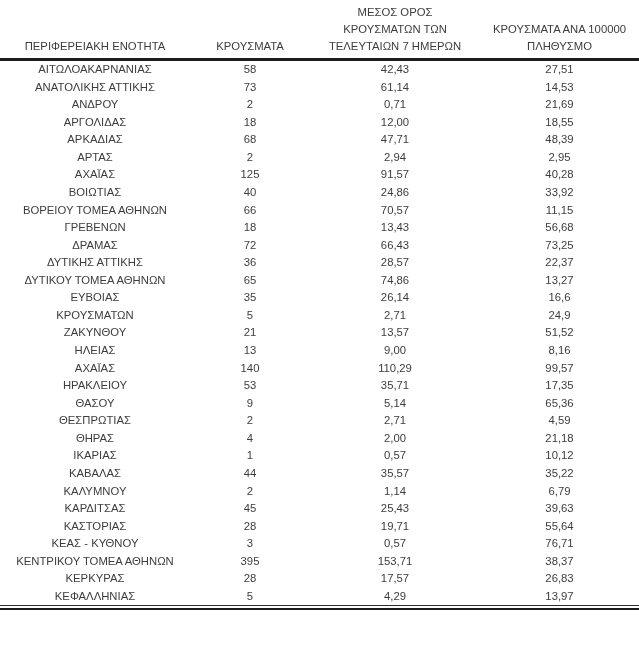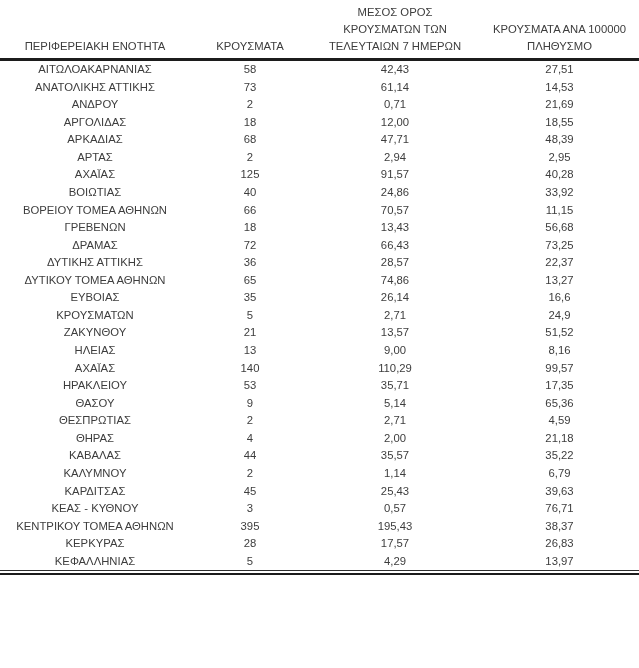--- a/index.html
+++ b/index.html
@@ -200,47 +200,59 @@
           <td>2,71</td>
           <td>4,59</td>
         </tr>
         <tr>
           <td>ΘΗΡΑΣ</td>
           <td>4</td>
           <td>2,00</td>
           <td>21,18</td>
         </tr>
         <tr>
+          <td>ΙΚΑΡΙΑΣ</td>
+          <td>1</td>
+          <td>0,57</td>
+          <td>10,12</td>
+        </tr>
+        <tr>
           <td>ΚΑΒΑΛΑΣ</td>
           <td>44</td>
           <td>35,57</td>
           <td>35,22</td>
         </tr>
         <tr>
           <td>ΚΑΛΥΜΝΟΥ</td>
           <td>2</td>
           <td>1,14</td>
           <td>6,79</td>
         </tr>
         <tr>
           <td>ΚΑΡΔΙΤΣΑΣ</td>
           <td>45</td>
           <td>25,43</td>
           <td>39,63</td>
         </tr>
         <tr>
+          <td>ΚΑΣΤΟΡΙΑΣ</td>
+          <td>28</td>
+          <td>19,71</td>
+          <td>55,64</td>
+        </tr>
+        <tr>
           <td>ΚΕΑΣ - ΚΥΘΝΟΥ</td>
           <td>3</td>
           <td>0,57</td>
           <td>76,71</td>
         </tr>
         <tr>
           <td>ΚΕΝΤΡΙΚΟΥ ΤΟΜΕΑ ΑΘΗΝΩΝ</td>
           <td>395</td>
-          <td>195,43</td>
+          <td>153,71</td>
           <td>38,37</td>
         </tr>
         <tr>
           <td>ΚΕΡΚΥΡΑΣ</td>
           <td>28</td>
           <td>17,57</td>
           <td>26,83</td>
         </tr>
         <tr>
           <td>ΚΕΦΑΛΛΗΝΙΑΣ</td>

